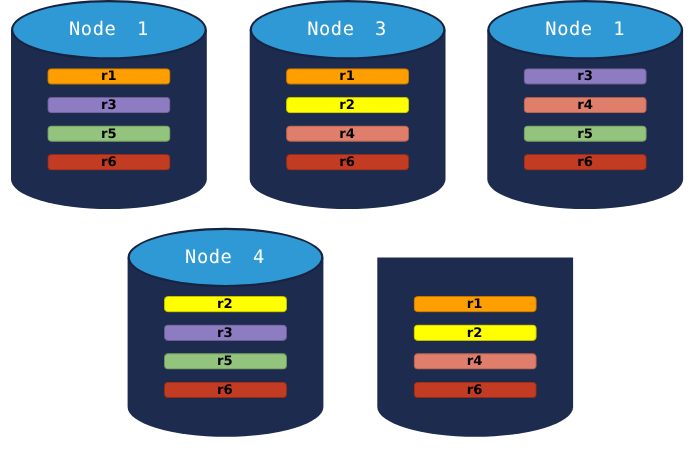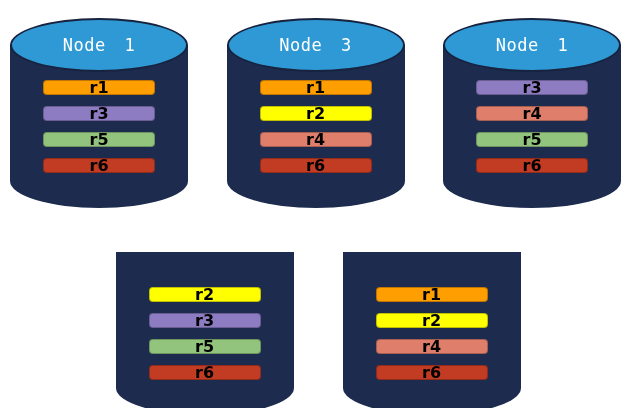--- a/index.html
+++ b/index.html
@@ -1,21 +1,21 @@
 <!DOCTYPE html>
 <html style="--cyl-body: #1C2B4E; --cyl-top: #2E99D4; --cyl-edge: #17233F;"><head>
 <meta charset="utf-8">
 <style>
   html,body { margin:0; padding:0; background:#ffffff; }
   #canvas {
     position:relative; width:636px; height:408px; background:#ffffff;
     overflow:hidden; font-family:"Liberation Sans", sans-serif;
   }
   .row { display:flex; }
-  .row-top { justify-content:space-between; padding:18px 15px 0 10px; }
+  .row-top { justify-content:space-between; padding:0 15px 0 10px; }
   .row-bottom { justify-content:center; gap:49px; margin-top:17px; }
 
   .cylinder { position:relative; width:178px; height:190px; flex:0 0 auto; }
   .cyl-body {
     position:absolute; left:0; top:27px; width:178px; height:163px;
     background:var(--cyl-body,#1C2B4E);
     border-radius:0 0 89px 89px / 0 0 27px 27px;
   }
   .cyl-top {
     position:absolute; left:0; top:0; width:178px; height:54px;
@@ -31,21 +31,21 @@
   }
   .bars {
     position:absolute; left:33px; top:62px; width:112px;
     display:flex; flex-direction:column; gap:11px;
   }
   .bar {
     height:15px; box-sizing:border-box;
     border-radius:4px; border:1px solid rgba(0,0,0,0.25);
     text-align:center; color:#000;
     font-family:"DejaVu Sans", sans-serif; font-weight:bold;
-    font-size:16px; line-height:13px;
+    font-size:12px; line-height:13px;
   }
 </style>
 </head>
 <body>
 
 <div id="canvas">
 
   <div class="row row-top">
 
     <div class="cylinder">
@@ -86,20 +86,23 @@
         <div class="bar" style="background: rgb(194, 59, 35);">r6</div>
       </div>
     </div>
 
   </div>
 
   <div class="row row-bottom">
 
     <div class="cylinder">
       <div class="cyl-body"></div>
+      <div class="cyl-top">
+        <span class="node-title">Node 4</span>
+      </div>
       <div class="bars">
         <div class="bar" style="background: rgb(255, 255, 0);">r2</div>
         <div class="bar" style="background: rgb(142, 124, 195);">r3</div>
         <div class="bar" style="background: rgb(147, 196, 125);">r5</div>
         <div class="bar" style="background: rgb(194, 59, 35);">r6</div>
       </div>
     </div>
 
     <div class="cylinder">
       <div class="cyl-body"></div>

